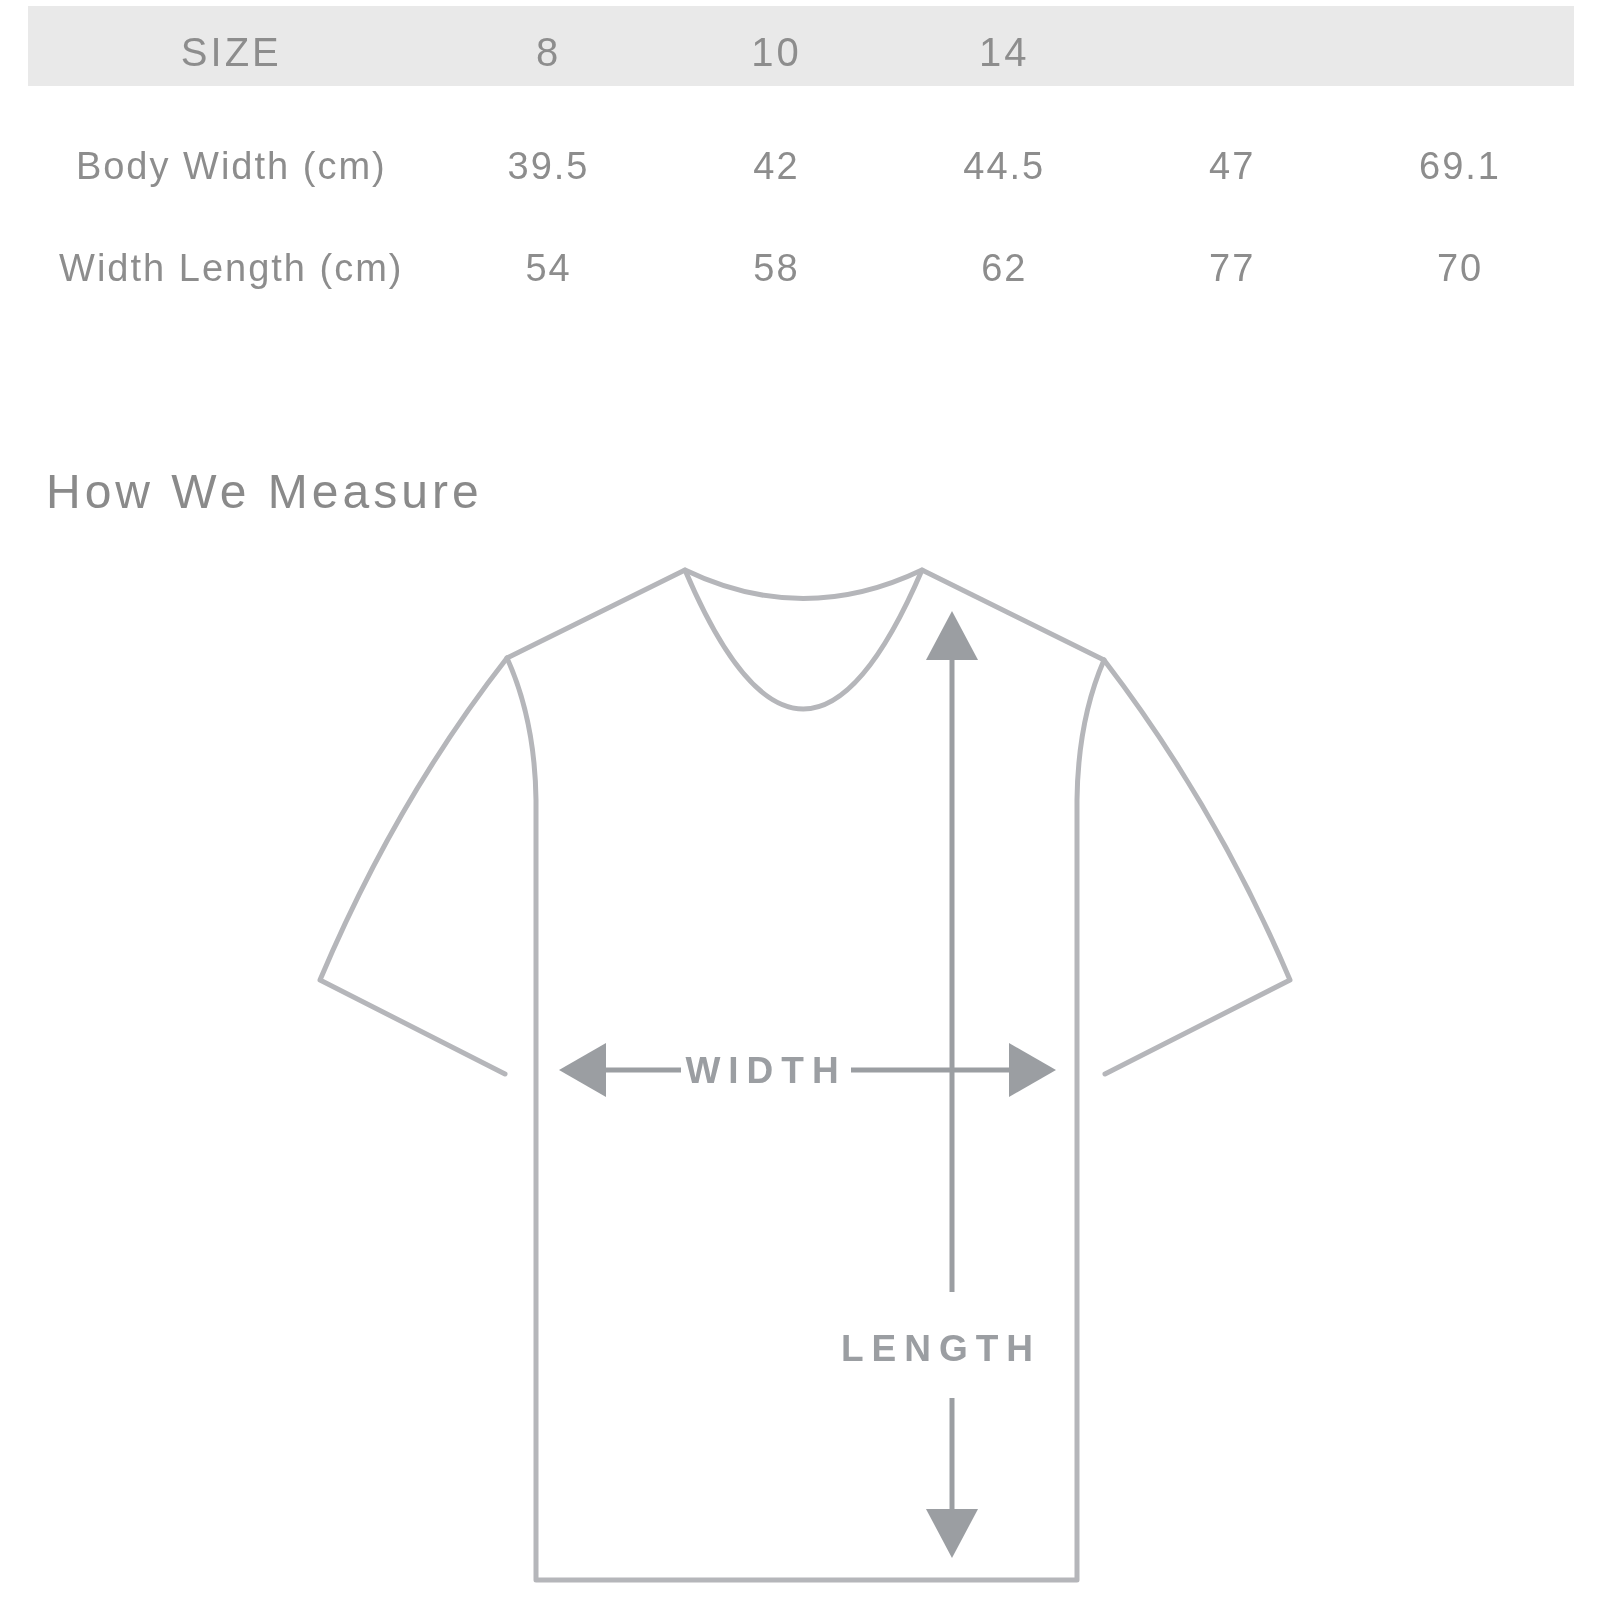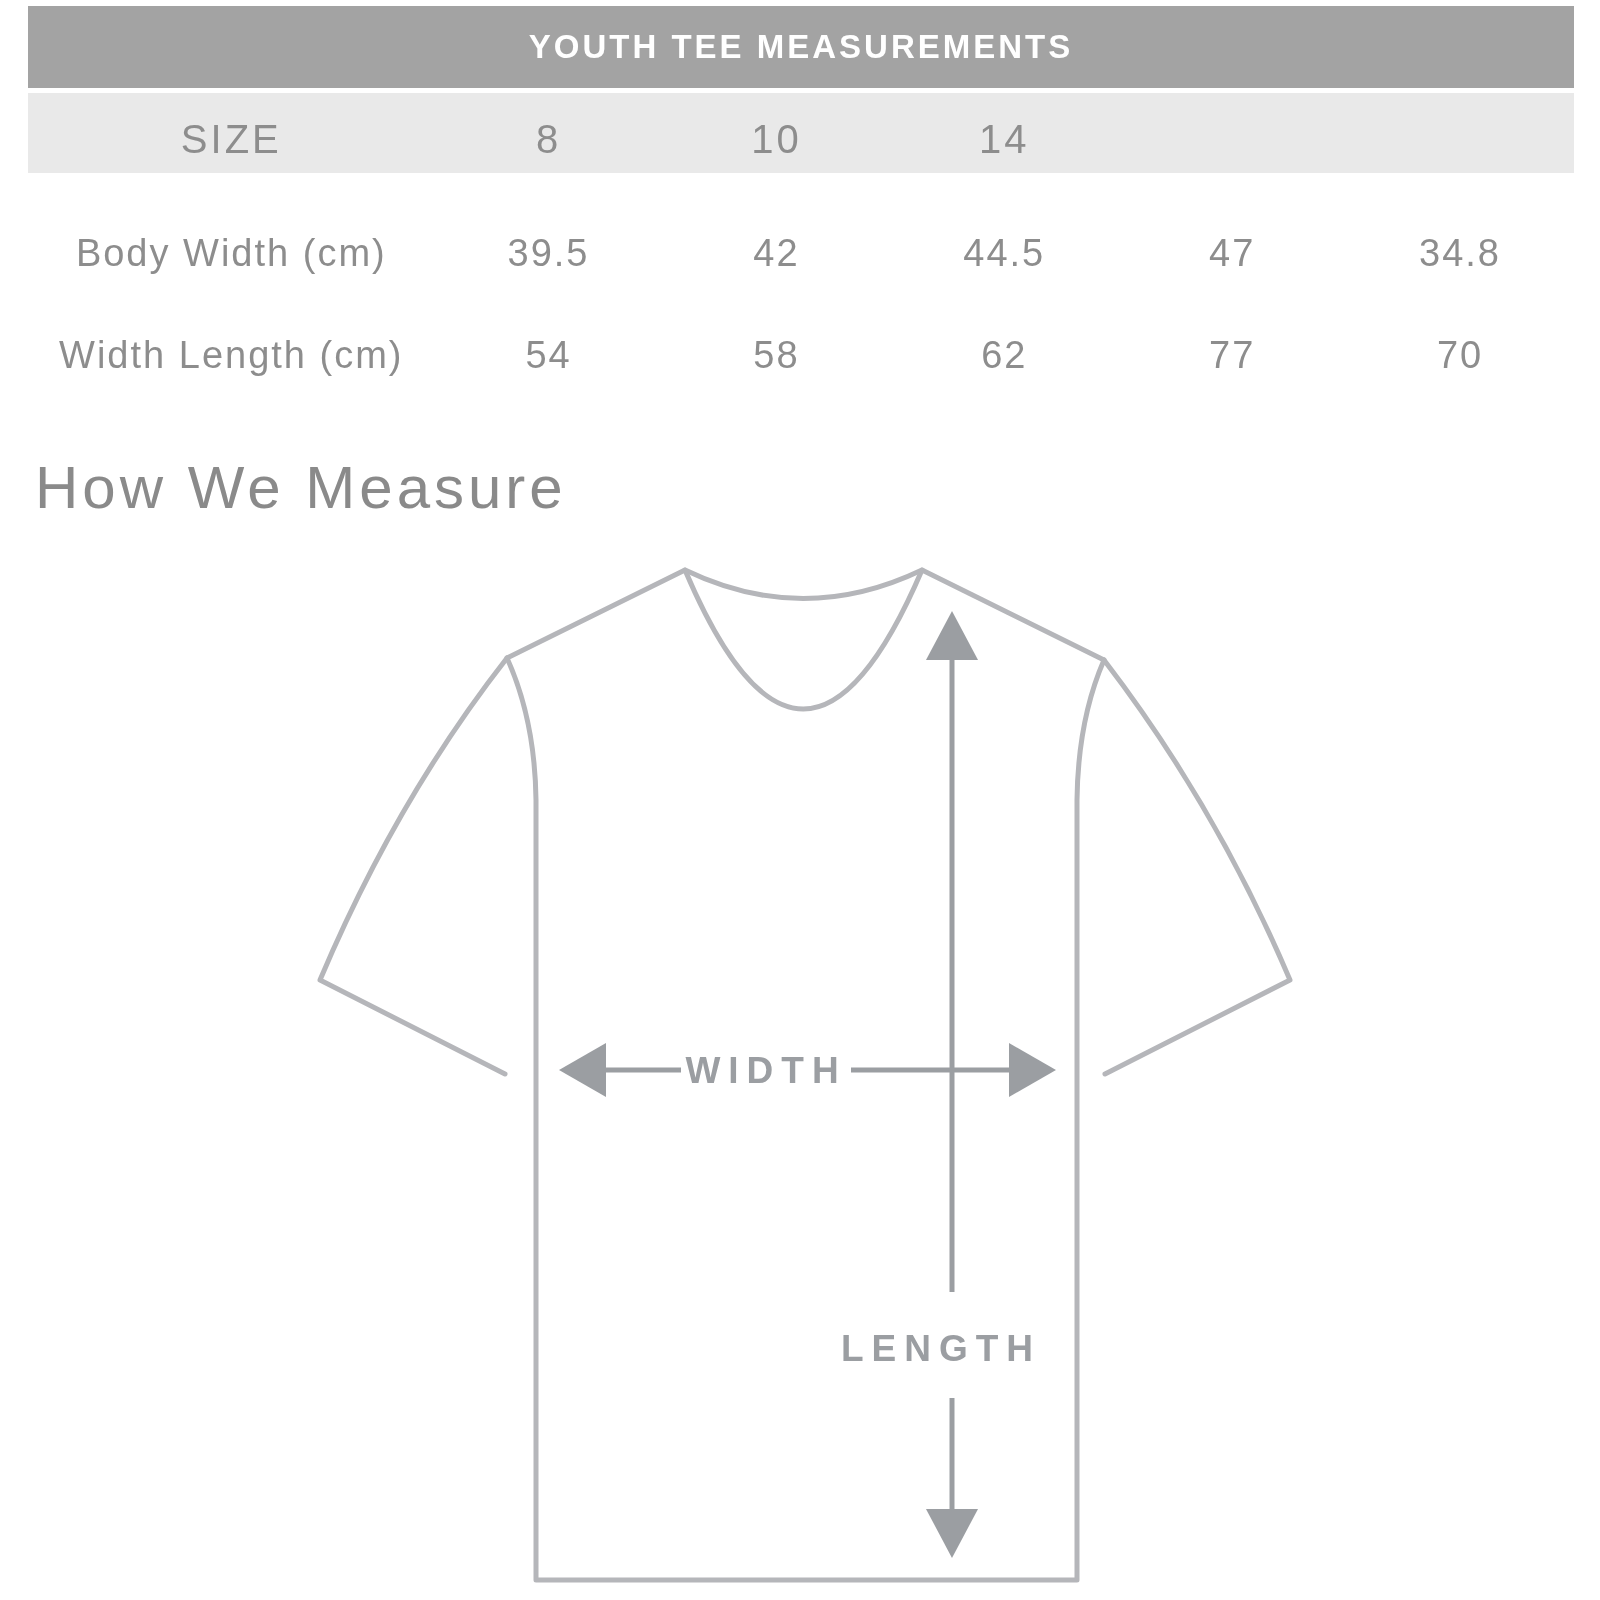--- a/index.html
+++ b/index.html
@@ -59,22 +59,22 @@
     letter-spacing: 2px;
     background: transparent;
   }
   .cell { white-space: nowrap; margin-top: 12px; }
 
   
   .how-heading {
     position: absolute;
     left: 30px;
     top: 448px;
-    margin: 5px;
-    font-size: 60px;
+    margin: 16px;
+    font-size: 48px;
     font-weight: 400;
     color: #8a8a8a;
     letter-spacing: 4px;
   }
 
   
   .diagram {
     position: absolute;
     left: 0;
     top: 0;
@@ -105,39 +105,36 @@
     letter-spacing: 8px;
   }
 </style>
 </head>
 <body>
 
 <div class="page">
 
   <div class="table-block">
 
-    <div class="header-bar">
-      <span class="title">YOUTH TEE MEASUREMENTS</span>
-    </div>
 
     <div class="grid-row size-row">
       <div class="cell">SIZE</div>
       <div class="cell">8</div>
       <div class="cell">10</div>
       <div class="cell">14</div>
     </div>
 
     <div class="data-rows">
       <div class="grid-row data-row">
         <div class="cell">Body Width (cm)</div>
         <div class="cell">39.5</div>
         <div class="cell">42</div>
         <div class="cell">44.5</div>
         <div class="cell">47</div>
-        <div class="cell">34.8</div>
+        <div class="cell">69.1</div>
       </div>
       <div class="grid-row data-row">
         <div class="cell">Width Length (cm)</div>
         <div class="cell">54</div>
         <div class="cell">58</div>
         <div class="cell">62</div>
         <div class="cell">77</div>
         <div class="cell">70</div>
       </div>
     </div>

